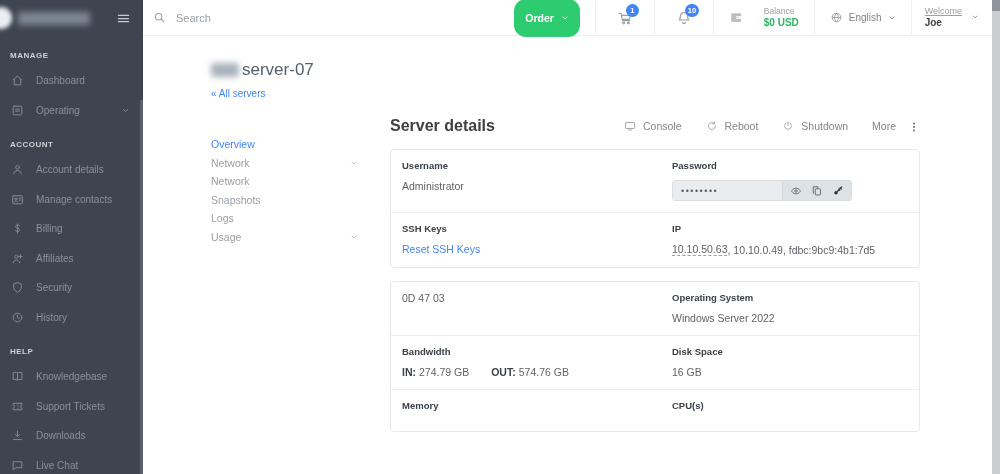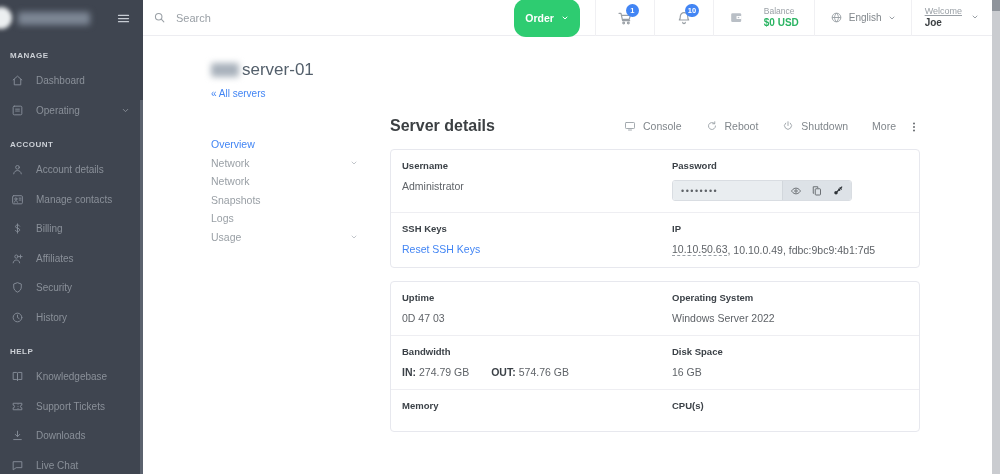--- a/index.html
+++ b/index.html
@@ -313,21 +313,21 @@
                 <path d="M6 9l6 6 6-6"></path>
               </svg>
             </span>
         </div>
       </div>
     </header>
 
     <div class="content">
       <div class="title-row">
         <span class="redacted"></span>
-        <h1 class="page-title">server-01</h1>
+        <h1 class="page-title">server-07</h1>
       </div>
       <a class="back-link">« All servers</a>
 
       <div class="cols">
 
         <nav class="subnav">
           <div class="subnav-item active">
               <span>Overview</span>
             </div>
           <div class="subnav-item">
@@ -445,21 +445,20 @@
                   <span class="ip-primary">10.10.50.63</span>
                   <span>, 10.10.0.49, fdbc:9bc9:4b1:7d5</span>
                 </div>
               </div>
             </div>
           </div>
 
           <div class="card">
             <div class="crow">
               <div class="ccell left">
-                <div class="clabel">Uptime</div>
                 <div class="cvalue">
                     <span>0D 47 03</span>
                   </div>
               </div>
               <div class="ccell">
                 <div class="clabel">Operating System</div>
                 <div class="cvalue">
                     <span>Windows Server 2022</span>
                   </div>
               </div>

